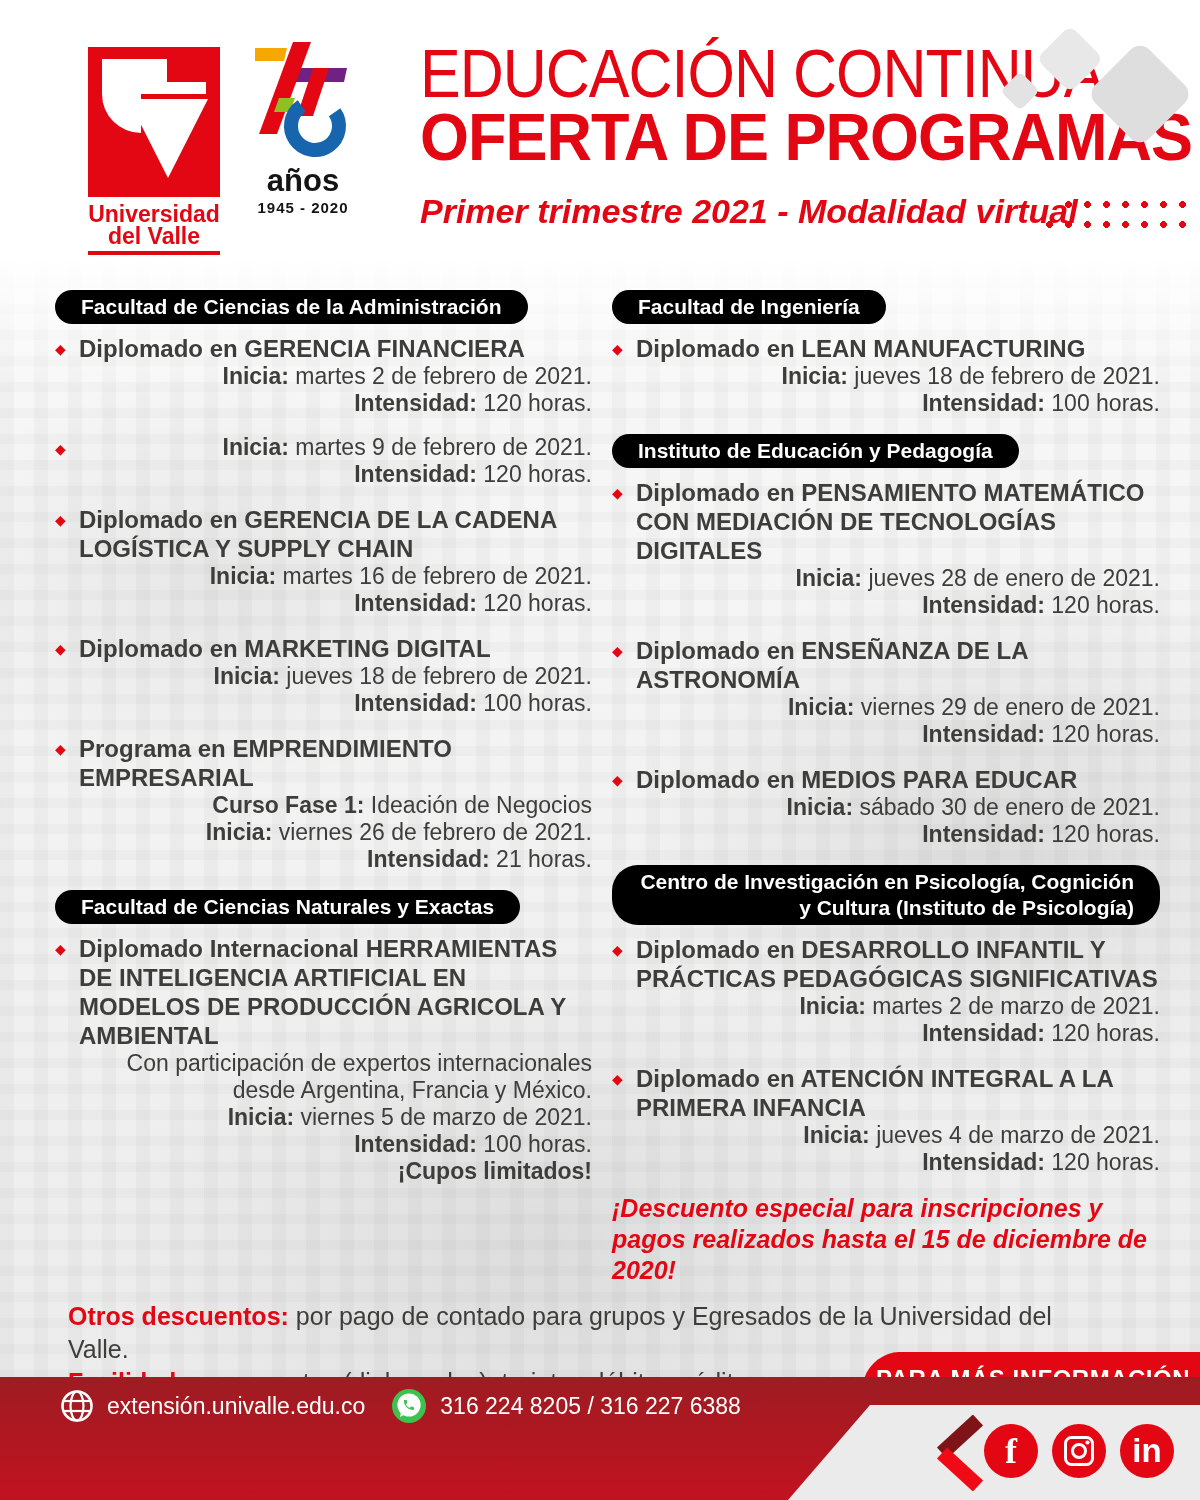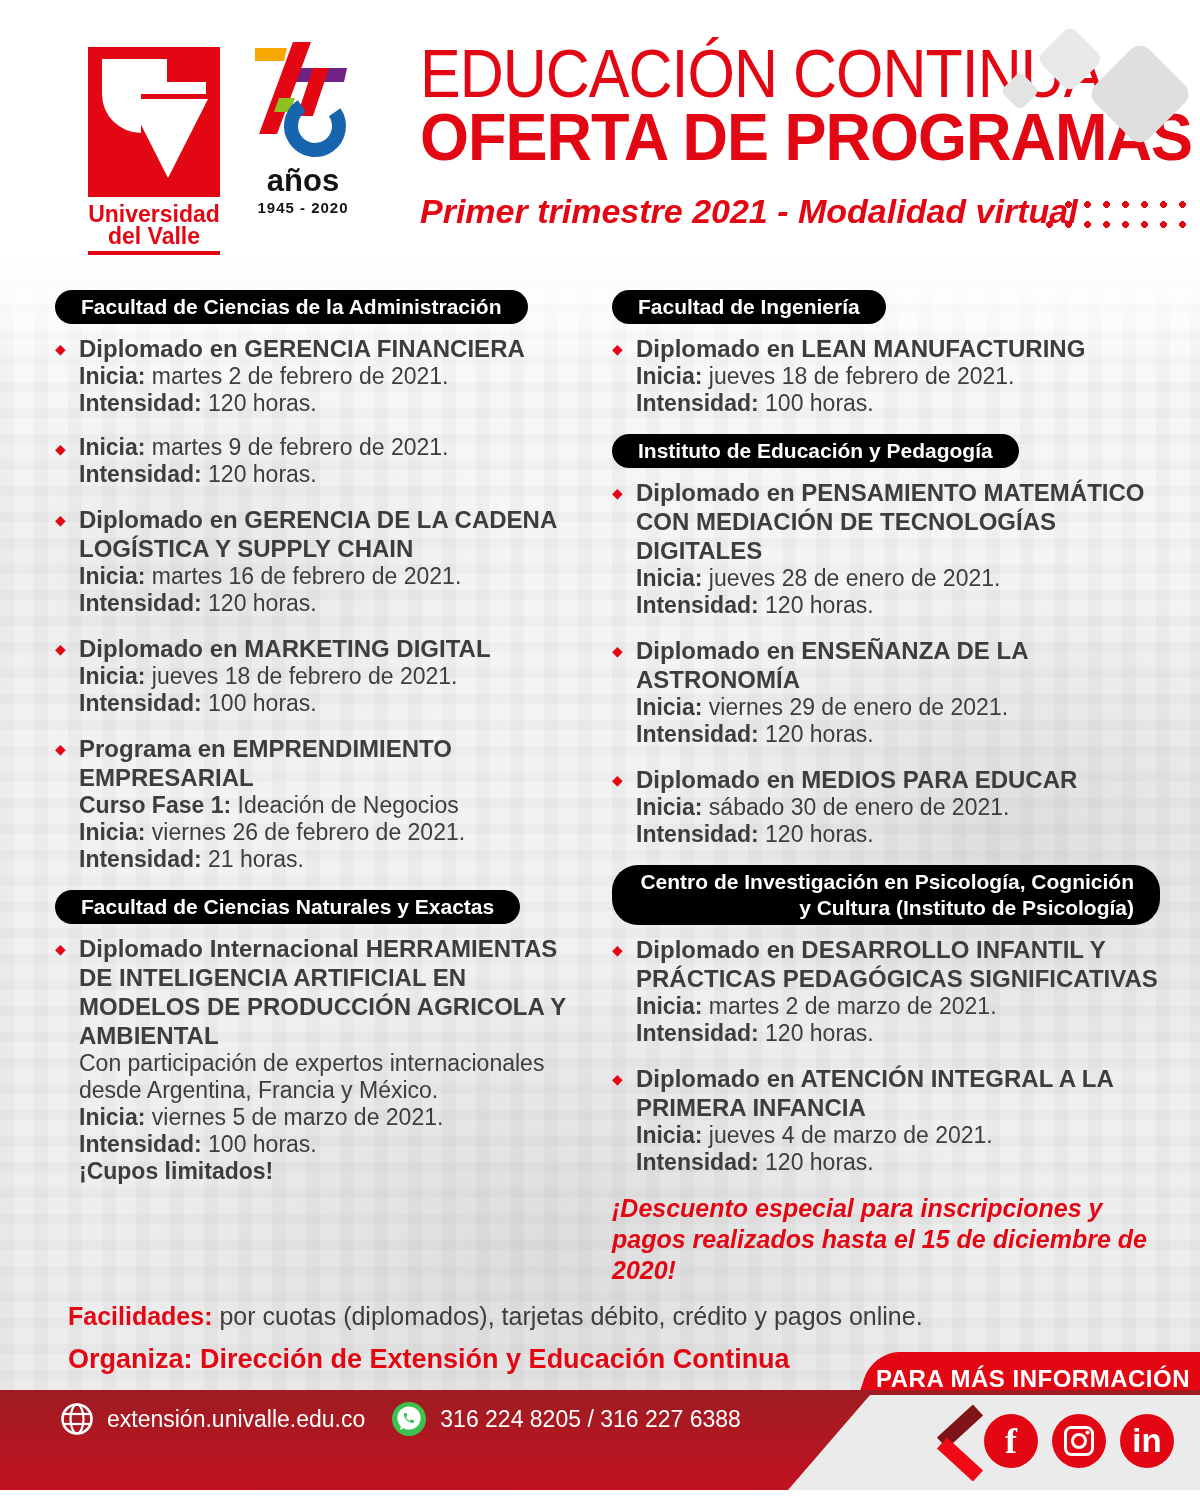--- a/index.html
+++ b/index.html
@@ -44,39 +44,39 @@
 
   
   .col{position:absolute;top:290px;}
   #col-left{left:55px;width:537px;}
   #col-right{left:612px;width:548px;}
   .pill{width:fit-content;max-width:100%;background:#000000;color:#ffffff;font-weight:bold;
         font-size:21px;line-height:26px;padding:4px 26px;border-radius:26px;margin:0 0 10px 0;text-align:right;}
   .prog{position:relative;padding-left:24px;margin-bottom:17px;}
   .prog::before{content:"◆";position:absolute;left:0;top:7px;color:#e30613;font-size:14px;}
   .prog-title{font-weight:bold;font-size:24px;line-height:29px;color:#3d3d3c;}
-  .pline{font-size:23px;line-height:27px;color:#3d3d3c;}
+  .pline{font-size:23px;line-height:27px;color:#3d3d3c;text-align:right;}
   .lb{font-weight:bold;}
   .sec-note{color:#e30613;font-weight:bold;font-style:italic;font-size:25px;line-height:31px;
             margin:2px 0 14px 0;}
 
   
   .bottom-block{position:absolute;left:68px;top:1300px;width:1010px;}
   .b-line{font-size:25px;line-height:33px;color:#3d3d3c;}
   .b-label{color:#e30613;font-weight:bold;}
   .organizer{margin-top:11px;font-size:27px;font-weight:bold;color:#e30613;}
 
   
   .info-band{position:absolute;right:-16px;top:1352px;width:352px;height:54px;background:#e30613;
              transform:skewX(-18deg);border-radius:26px 0 0 6px;}
   .info-band span{display:block;transform:skewX(18deg);color:#fff;font-weight:bold;font-size:24px;
                   line-height:54px;text-align:center;letter-spacing:.5px;padding-right:14px;}
 
   
-  .footer{position:absolute;left:0;bottom:10px;width:1200px;height:100px;
+  .footer{position:absolute;left:0;bottom:0;width:1200px;height:123px;
           background:linear-gradient(180deg,#9e1c22,#c21220);}
   .f-row{position:absolute;left:60px;display:flex;align-items:center;color:#ffffff;font-size:23px;}
   .f-row.r1{top:11px;}
   .f-row.r2{top:51px;}
   .f-ic{margin-right:13px;display:flex;}
   .f-sep{width:26px;}
   .gray-corner{position:absolute;right:0;bottom:0;width:420px;height:95px;background:#ebebeb;
                clip-path:polygon(90px 0,100% 0,100% 100%,8px 100%);}
   .chev{position:absolute;left:146px;top:10px;}
   .sc{position:absolute;top:19px;width:54px;height:54px;border-radius:50%;background:#e30613;
@@ -196,20 +196,23 @@
       <div class="prog">
         <div class="prog-title">Diplomado en ATENCIÓN INTEGRAL A LA PRIMERA INFANCIA</div>
         <div class="pline"><span class="lb">Inicia:</span><span class="lt"> jueves 4 de marzo de 2021.</span></div>
         <div class="pline"><span class="lb">Intensidad:</span><span class="lt"> 120 horas.</span></div>
       </div>
       <div class="sec-note">¡Descuento especial para inscripciones y pagos realizados hasta el 15 de diciembre de 2020!</div>
     </div>
 
   <div class="bottom-block">
     <div class="b-line">
+      <span class="b-label">Otros descuentos:</span><span> por pago de contado para grupos y Egresados de la Universidad del Valle.</span>
+    </div>
+    <div class="b-line">
       <span class="b-label">Facilidades:</span><span> por cuotas (diplomados), tarjetas débito, crédito y pagos online.</span>
     </div>
     <div class="organizer">Organiza: Dirección de Extensión y Educación Continua</div>
   </div>
 
   <div class="info-band">
     <span>PARA MÁS INFORMACIÓN</span>
   </div>
 
   <div class="footer">

